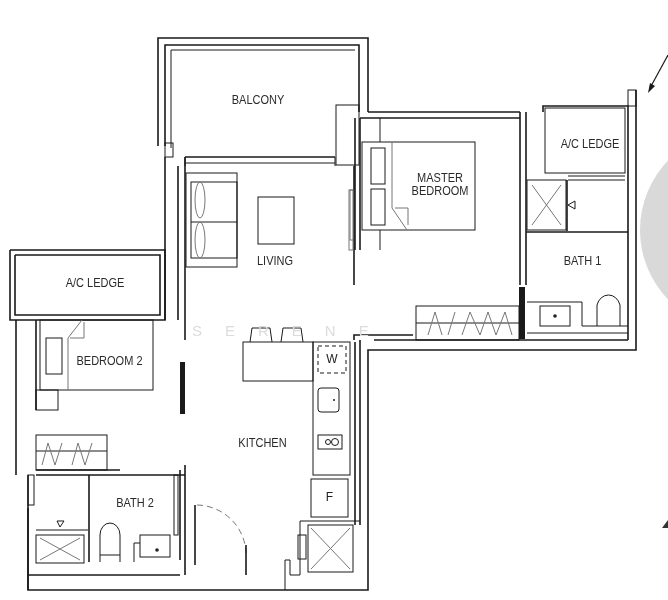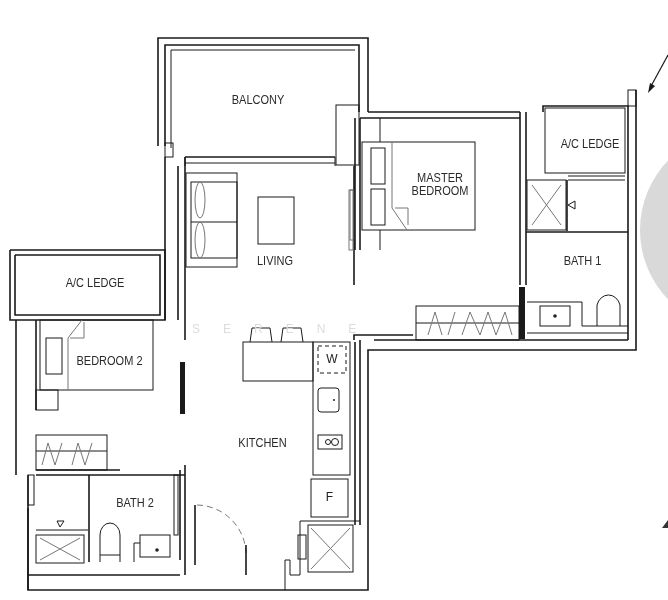--- a/index.html
+++ b/index.html
@@ -3,21 +3,21 @@
 <meta charset="utf-8">
 <style>
   html,body{margin:0;padding:0;background:#ffffff;}
   #plan{position:relative;width:668px;height:600px;overflow:hidden;background:#fff;font-family:"Liberation Sans",sans-serif;}
   svg{position:absolute;left:0;top:0;}
   .w{fill:none;stroke:#1a1a1a;stroke-width:1.6;}
   .t{fill:none;stroke:#1a1a1a;stroke-width:1;}
   .g{fill:none;stroke:#777;stroke-width:1;}
   .lbl{position:absolute;font-size:12.5px;color:#2a2a2a;text-align:center;line-height:13px;white-space:pre;transform:scaleX(0.88);transform-origin:center;}
   .mk{position:absolute;font-size:12px;color:#222;text-align:center;}
-  .wm{position:absolute;font-size:12px;color:#dcdcdc;letter-spacing:23px;}
+  .wm{position:absolute;font-size:15px;color:#dcdcdc;letter-spacing:23px;}
 </style>
 </head>
 <body>
 
 <div id="plan">
 <svg width="668" height="600" viewBox="0 0 668 600">
 
   <circle cx="740" cy="230" r="100" fill="#d9d9d9"></circle>
 
   <g>

